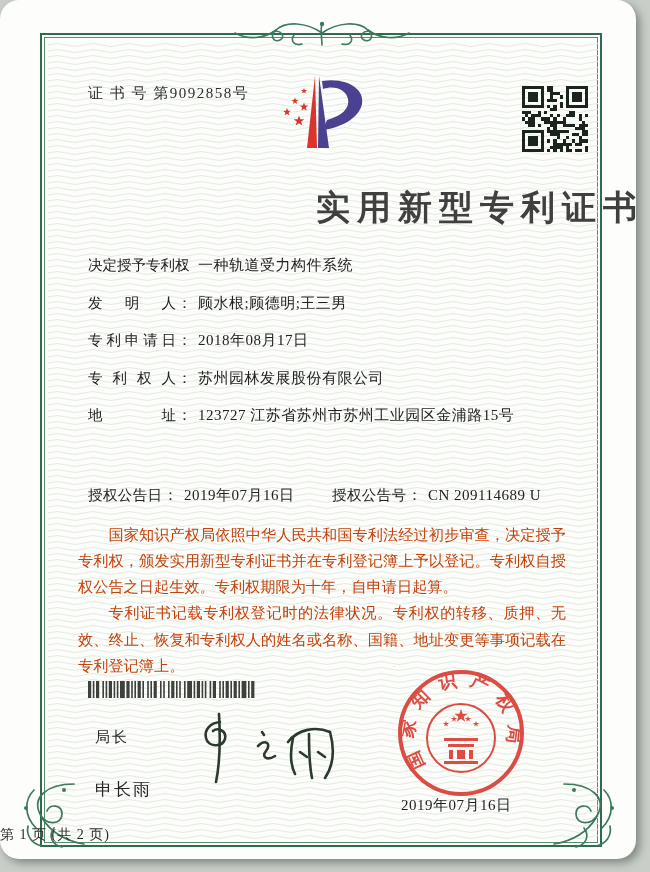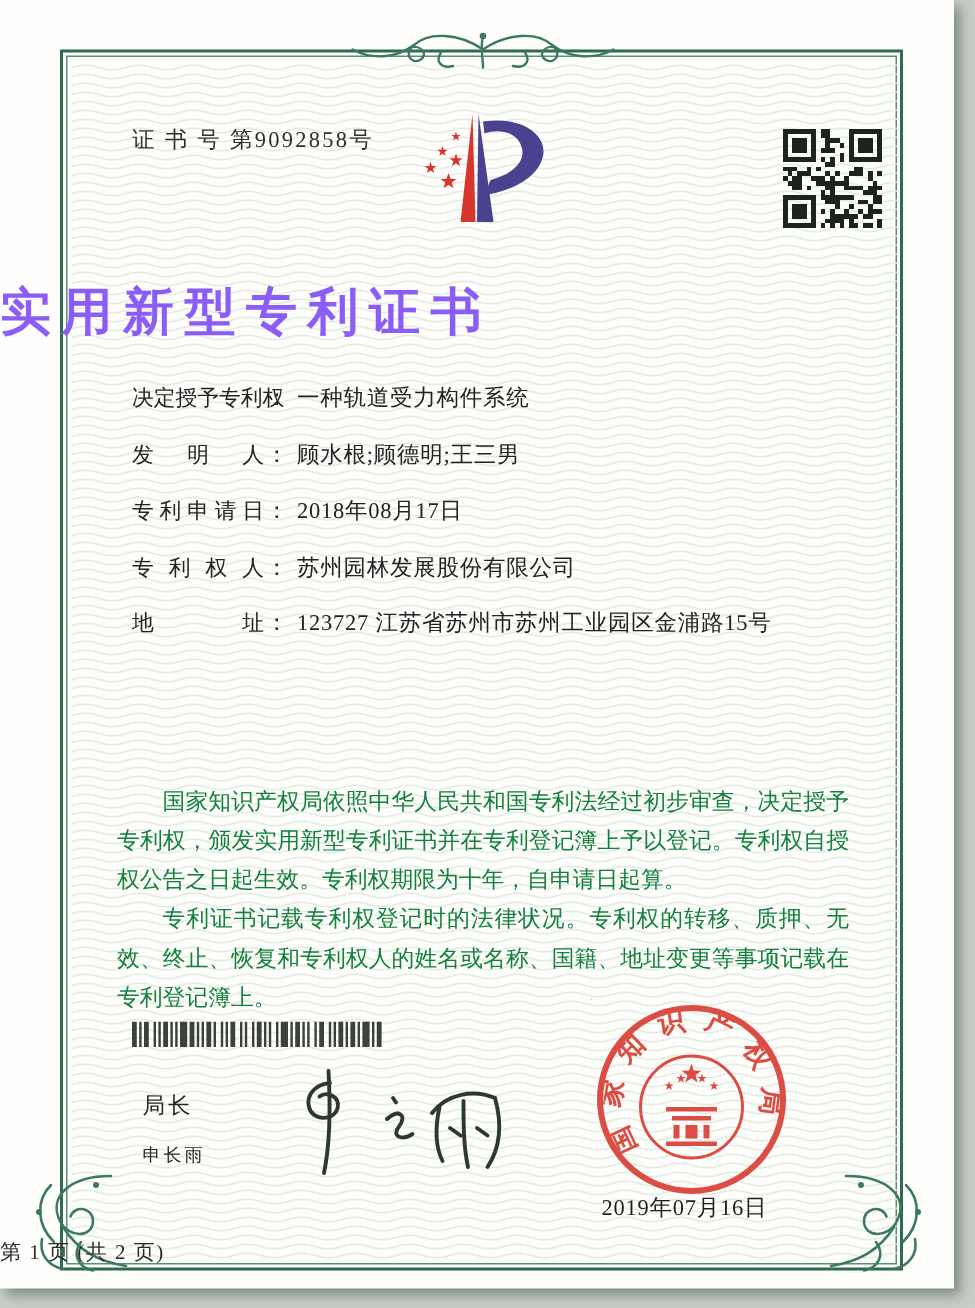--- a/index.html
+++ b/index.html
@@ -6,60 +6,61 @@
   body{
     width:650px;height:872px;position:relative;overflow:hidden;
     background:#c9cec9;
     font-family:"Liberation Serif","DejaVu Serif",serif;
     color:#262626;
   }
   .paper{
     position:absolute;left:0;top:0;width:636px;height:859px;
     background:#fdfdfb;
     box-shadow:4px 4px 8px rgba(70,80,70,.55);
+    border-radius:19px;
   }
   .frame{
     position:absolute;left:40px;top:33px;width:558px;height:810px;
     border:2px solid #2e6b51;
   }
   .frame::before{
     content:"";position:absolute;inset:2px;border:1px solid #579070;
   }
   .waves{position:absolute;left:6px;top:6px;}
   .cert-number{
     position:absolute;left:88px;top:84px;font-size:15px;letter-spacing:1.5px;color:#2e2e2e;
   }
   .logo{position:absolute;left:272px;top:74px;}
   .qr{position:absolute;left:522px;top:86px;}
   .title{
-    position:absolute;left:0;top:185px;width:644px;text-align:left;
-    font-size:34px;font-weight:bold;letter-spacing:7px;color:#8b5cf6;
+    position:absolute;left:0;top:185px;width:644px;text-align:right;
+    font-size:34px;font-weight:bold;letter-spacing:7px;color:#404040;
   }
   .fields{position:absolute;left:88px;top:256px;width:480px;}
   .field-row{height:37.6px;font-size:15px;white-space:nowrap;}
   .field-label{
     display:inline-block;width:88px;font-size:14.5px;color:#222;
     text-align:justify;text-align-last:justify;vertical-align:baseline;
   }
   .field-colon{display:inline-block;margin:0 6px 0 1px;}
   .field-value{font-size:15px;color:#222;letter-spacing:.5px;}
   .grant-row{position:absolute;left:88px;top:486px;width:500px;font-size:15px;white-space:nowrap;}
   .grant-right{position:absolute;left:244px;top:0;}
   .body-text{
     position:absolute;left:78px;top:522px;width:488px;
-    font-size:15.2px;line-height:1.72;color:#15803d;text-align:justify;
+    font-size:15.2px;line-height:1.72;color:#c2410c;text-align:justify;
   }
   .body-text p{margin:0;text-indent:2em;}
   .barcode{position:absolute;left:88px;top:681px;}
   .seal{position:absolute;left:394px;top:666px;}
   .seal-date{
     position:absolute;left:401px;top:796px;font-size:15px;letter-spacing:.5px;color:#1f1f1f;white-space:nowrap;
   }
   .director-title{position:absolute;left:95px;top:728px;font-size:15px;letter-spacing:2px;}
-  .director-name{position:absolute;left:95px;top:762px;font-size:12px;letter-spacing:2px;}
+  .director-name{position:absolute;left:95px;top:778px;font-size:17px;letter-spacing:2px;}
   .signature{position:absolute;left:190px;top:710px;}
   .page-number{
     position:absolute;left:0;top:826px;width:644px;font-size:14px;color:#2b2b2b;letter-spacing:1px;
   }
   .orn-top{position:absolute;left:232px;top:19px;}
   .orn-bl{position:absolute;left:14px;top:778px;}
   .orn-br{position:absolute;left:552px;top:778px;}
 </style>
 </head>
 <body>
@@ -402,20 +403,28 @@
       <span class="field-label">专利申请日</span><span class="field-colon">：</span><span class="field-value">2018年08月17日</span>
     </div>
     <div class="field-row">
       <span class="field-label">专利权人</span><span class="field-colon">：</span><span class="field-value">苏州园林发展股份有限公司</span>
     </div>
     <div class="field-row">
       <span class="field-label">地址</span><span class="field-colon">：</span><span class="field-value">123727 江苏省苏州市苏州工业园区金浦路15号</span>
     </div>
   </div>
 
+  <div class="grant-row">
+    <span>
+      <span class="field-label" style="width:74px">授权公告日</span><span class="field-colon">：</span><span class="field-value">2019年07月16日</span>
+    </span>
+    <span class="grant-right">
+      <span class="field-label" style="width:74px">授权公告号</span><span class="field-colon">：</span><span class="field-value">CN 209114689 U</span>
+    </span>
+  </div>
 
   <div class="body-text">
     <p>国家知识产权局依照中华人民共和国专利法经过初步审查，决定授予专利权，颁发实用新型专利证书并在专利登记簿上予以登记。专利权自授权公告之日起生效。专利权期限为十年，自申请日起算。</p>
     <p>专利证书记载专利权登记时的法律状况。专利权的转移、质押、无效、终止、恢复和专利权人的姓名或名称、国籍、地址变更等事项记载在专利登记簿上。</p>
   </div>
 
   <svg class="barcode" width="168" height="17" id="barSvg">
       <rect x="0.00" y="0" width="3.20" height="17" fill="#3c413c"></rect>
       <rect x="4.80" y="0" width="1.60" height="17" fill="#3c413c"></rect>
       <rect x="8.00" y="0" width="3.20" height="17" fill="#3c413c"></rect>

